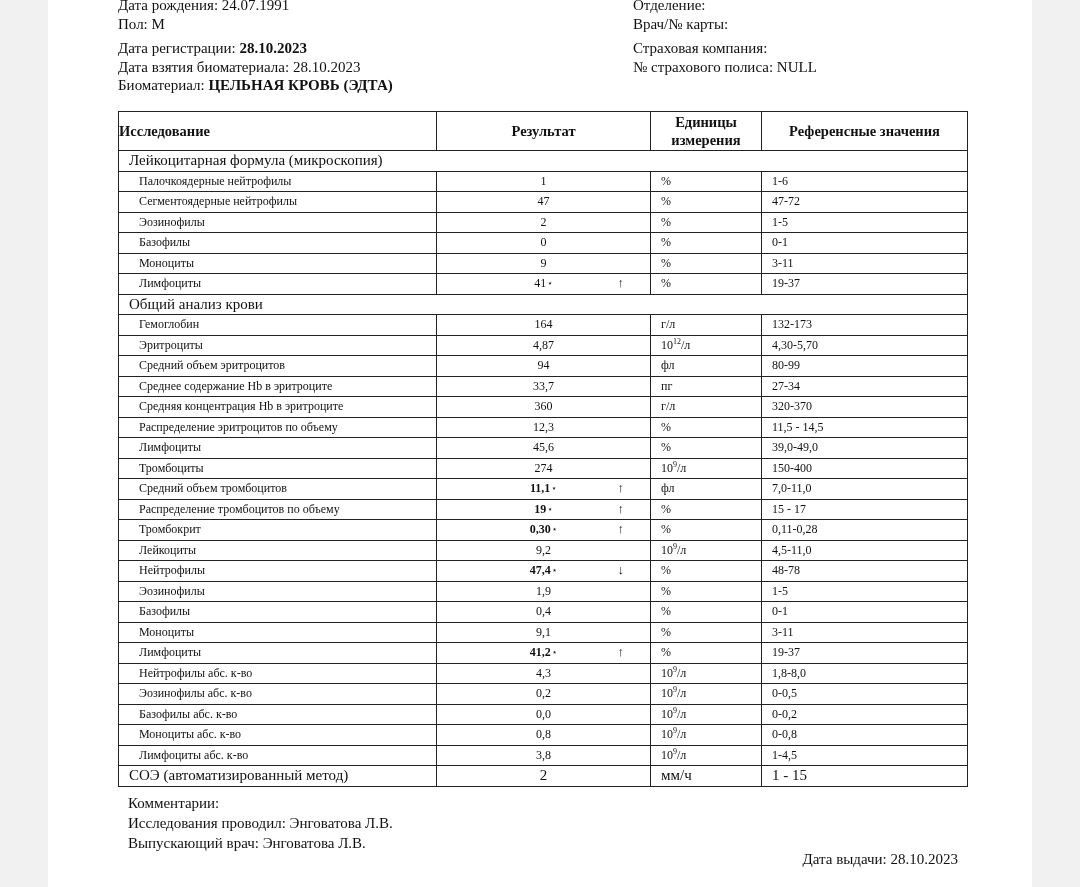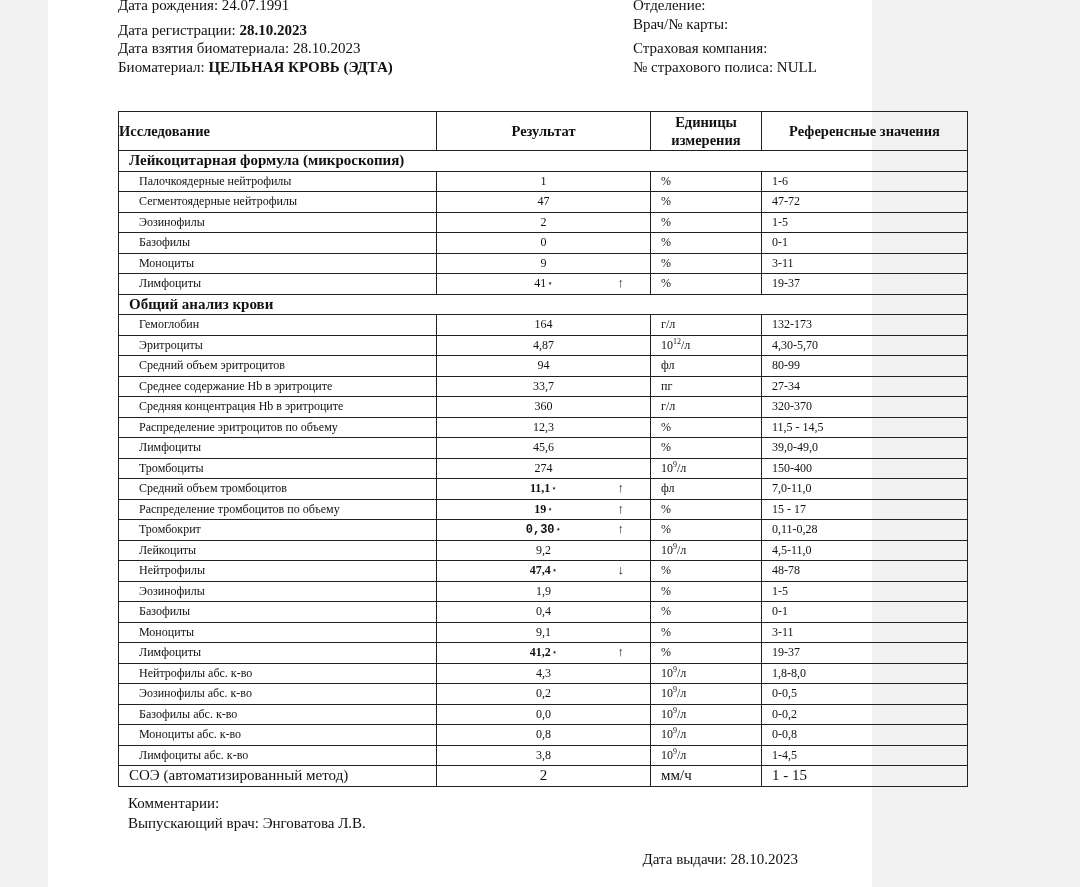--- a/index.html
+++ b/index.html
@@ -4,21 +4,21 @@
   <style>
     html, body { margin: 0; padding: 0; }
     body {
       width: 1080px; height: 887px; overflow: hidden;
       background: #f1f1f1;
       font-family: "Liberation Serif", "DejaVu Serif", serif;
       color: #111;
       position: relative;
     }
     .page {
-      position: absolute; left: 48px; top: 0; width: 824px; height: 887px;
+      position: absolute; left: 48px; top: 0; width: 984px; height: 887px;
       background: #ffffff;
     }
     .hdr-left { position: absolute; left: 70px; top: -4px; font-size: 15px; line-height: 18.5px; }
     .hdr-right { position: absolute; left: 585px; top: -4px; font-size: 15px; line-height: 18.5px; }
     .gap { height: 6px; }
     .bold { font-weight: bold; }
 
     table.results {
       position: absolute; left: 70px; top: 111px;
       width: 849px;
@@ -34,37 +34,38 @@
     }
     th { font-weight: bold; font-size: 14.5px; height: 38px !important; line-height: 18px; }
     th.c-name { text-align: left; padding-left: 10px; }
     th.c-unit { text-align: center; }
     .c-name-td { padding-left: 20px !important; }
     .c-res { text-align: center; position: relative; }
     .c-res .arrow { position: absolute; right: 26px; top: 1px; font-size: 13px; }
     .c-unit-td { padding-left: 10px !important; }
     .c-ref-td { padding-left: 10px !important; }
     .section td {
-      font-size: 15px; font-weight: bold; padding-left: 10px !important; height: 20px; margin-left: 31px;
+      font-size: 15px; font-weight: normal; padding-left: 10px !important; height: 20px; margin-left: 31px;
     }
     .star { font-size: 9px; font-weight: normal; vertical-align: 1px; margin-left: 1px; }
     sup { font-size: 8px; line-height: 0; }
     .big td { font-size: 15px; height: 20px; }
     .big .c-name-td { padding-left: 10px !important; }
 
     .footer { position: absolute; left: 80px; top: 793px; font-size: 15px; line-height: 20px; }
     .issue { position: absolute; right: 74px; top: 851px; font-size: 15px; }
   </style>
 </head>
 <body>
 
 <div class="page">
 
   <div class="hdr-left">
     <div><span>Дата рождения:</span> <span>24.07.1991</span></div>
+    <div><span>Пол:</span> <span>М</span></div>
     <div class="gap"></div>
     <div><span>Дата регистрации:</span> <span class="bold">28.10.2023</span></div>
     <div><span>Дата взятия биоматериала:</span> <span>28.10.2023</span></div>
     <div><span>Биоматериал:</span> <span class="bold">ЦЕЛЬНАЯ КРОВЬ (ЭДТА)</span></div>
   </div>
 
   <div class="hdr-right">
     <div><span>Отделение:</span> <span></span></div>
     <div><span>Врач/№ карты:</span> <span></span></div>
     <div class="gap"></div>
@@ -185,21 +186,21 @@
           <td class="c-ref-td">7,0-11,0</td>
         </tr>
         <tr>
           <td class="c-name-td">Распределение тромбоцитов по объему</td>
           <td class="c-res"><span style="font-weight: bold;">19</span><span class="star">⋆</span><span class="arrow">↑</span></td>
           <td class="c-unit-td">%</td>
           <td class="c-ref-td">15 - 17</td>
         </tr>
         <tr>
           <td class="c-name-td">Тромбокрит</td>
-          <td class="c-res"><span style="font-weight: bold; font-family: Liberation Mono, monospace;">0,30</span><span class="star">⋆</span><span class="arrow">↑</span></td>
+          <td class="c-res"><span style="font-weight: bold;">0,30</span><span class="star">⋆</span><span class="arrow">↑</span></td>
           <td class="c-unit-td">%</td>
           <td class="c-ref-td">0,11-0,28</td>
         </tr>
         <tr>
           <td class="c-name-td">Лейкоциты</td>
           <td class="c-res"><span>9,2</span></td>
           <td class="c-unit-td"><span>10</span><sup>9</sup><span>/л</span></td>
           <td class="c-ref-td">4,5-11,0</td>
         </tr>
         <tr>
@@ -266,16 +267,17 @@
           <td class="c-name-td">СОЭ (автоматизированный метод)</td>
           <td class="c-res">2</td>
           <td class="c-unit-td">мм/ч</td>
           <td class="c-ref-td">1 - 15</td>
         </tr>
       </tbody>
   </table>
 
   <div class="footer">
     <div>Комментарии:</div>
+    <div><span>Исследования проводил:</span> <span>Энговатова Л.В.</span></div>
     <div><span>Выпускающий врач:</span> <span>Энговатова Л.В.</span></div>
   </div>
   <div class="issue"><span>Дата выдачи:</span> <span>28.10.2023</span></div>
 </div>
 
 </body></html>

